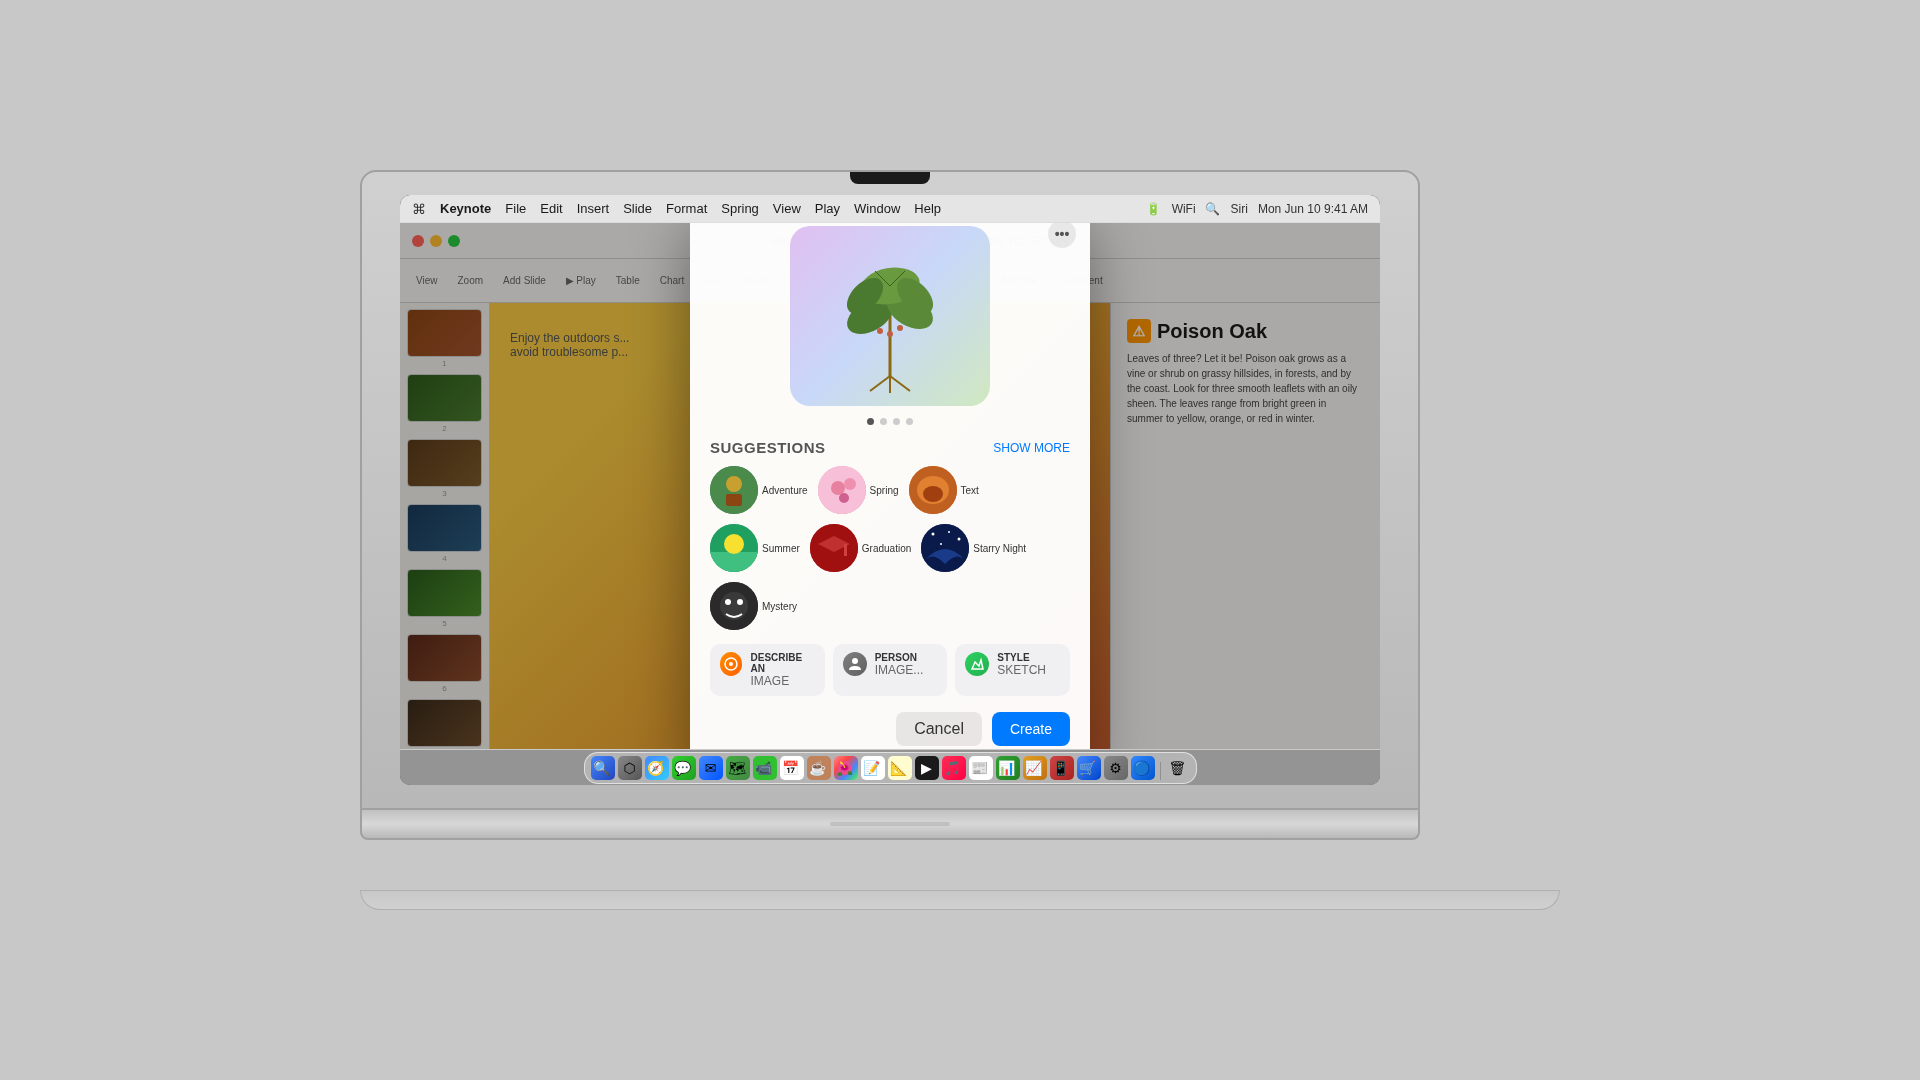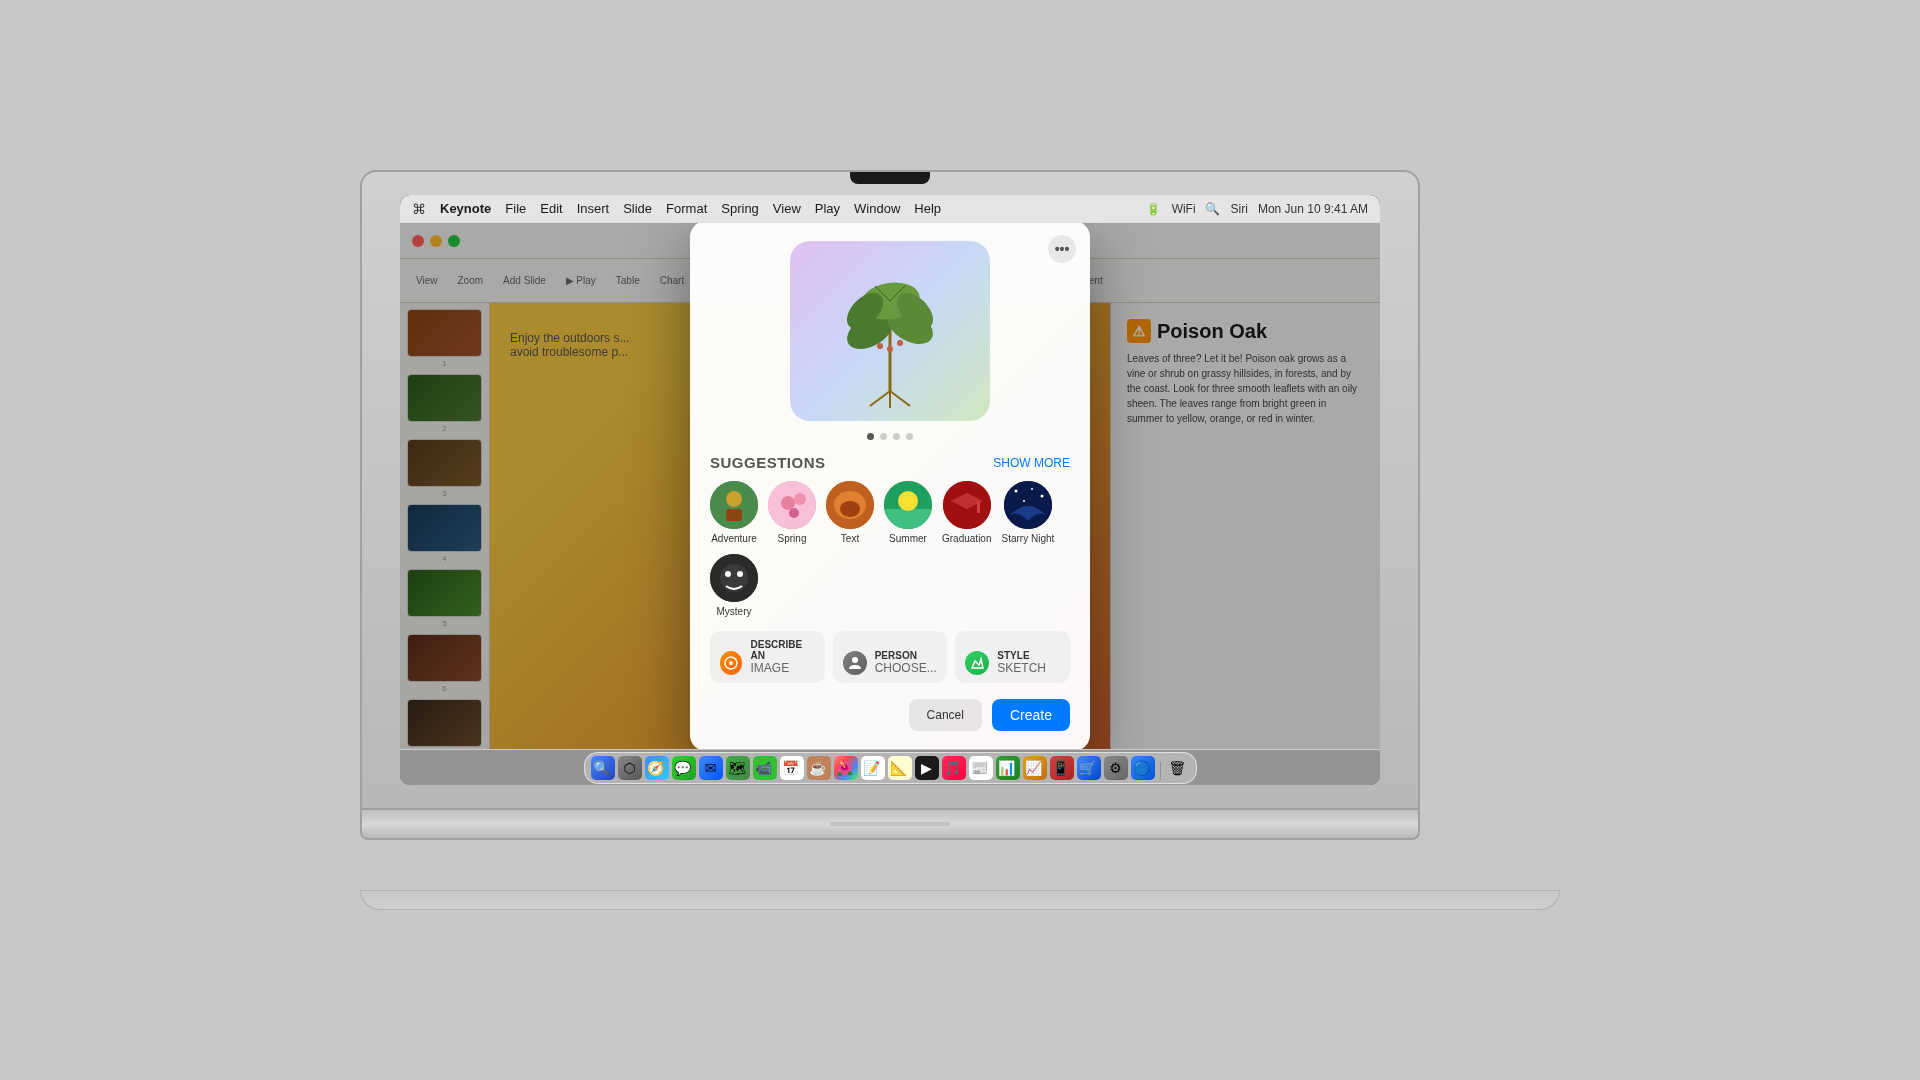--- a/index.html
+++ b/index.html
@@ -419,21 +419,21 @@
     
     .style-chips {
       display: flex;
       gap: 10px;
       margin-bottom: 14px;
       flex-wrap: wrap;
     }
 
     .style-chip {
       display: flex;
-      flex-direction: column;
+      flex-direction: row;
       align-items: center;
       gap: 4px;
       cursor: pointer;
     }
 
     .chip-circle {
       width: 48px;
       height: 48px;
       border-radius: 50%;
       overflow: hidden;
@@ -458,21 +458,21 @@
     
     .option-pills {
       display: flex;
       gap: 8px;
       margin-bottom: 16px;
     }
 
     .option-pill {
       flex: 1;
       display: flex;
-      align-items: flex-end;
+      align-items: flex-start;
       gap: 8px;
       background: #f0f0f2;
       border-radius: 10px;
       padding: 8px 10px;
       cursor: pointer;
     }
 
     .pill-icon {
       width: 24px;
       height: 24px;
@@ -504,21 +504,21 @@
       display: flex;
       justify-content: flex-end;
       gap: 10px;
     }
 
     .btn-cancel {
       padding: 8px 18px;
       border: none;
       background: rgba(0,0,0,0.08);
       border-radius: 8px;
-      font-size: 12px;
+      font-size: 16px;
       color: #333;
       cursor: pointer;
       font-weight: 500;
     }
 
     .btn-create {
       padding: 8px 18px;
       border: none;
       background: #007AFF;
       border-radius: 8px;
@@ -829,21 +829,21 @@
                   </div>
                   <div class="option-pill">
                     <div class="pill-icon pill-icon-person">
                       <svg width="16" height="16" viewBox="0 0 16 16">
                           <circle cx="8" cy="5" r="3" fill="white"></circle>
                           <path d="M2,14 Q2,10 8,10 Q14,10 14,14" fill="white"></path>
                         </svg>
                     </div>
                     <div>
                       <div class="pill-text">PERSON</div>
-                      <div class="pill-subtext">CHOOSE...</div>
+                      <div class="pill-subtext">IMAGE...</div>
                     </div>
                   </div>
                   <div class="option-pill">
                     <div class="pill-icon pill-icon-style">
                       <svg width="16" height="16" viewBox="0 0 16 16">
                           <path d="M3,13 L6,6 L10,10 L12,4 L14,13Z" fill="none" stroke="white" stroke-width="1.5"></path>
                         </svg>
                     </div>
                     <div>
                       <div class="pill-text">STYLE</div>

